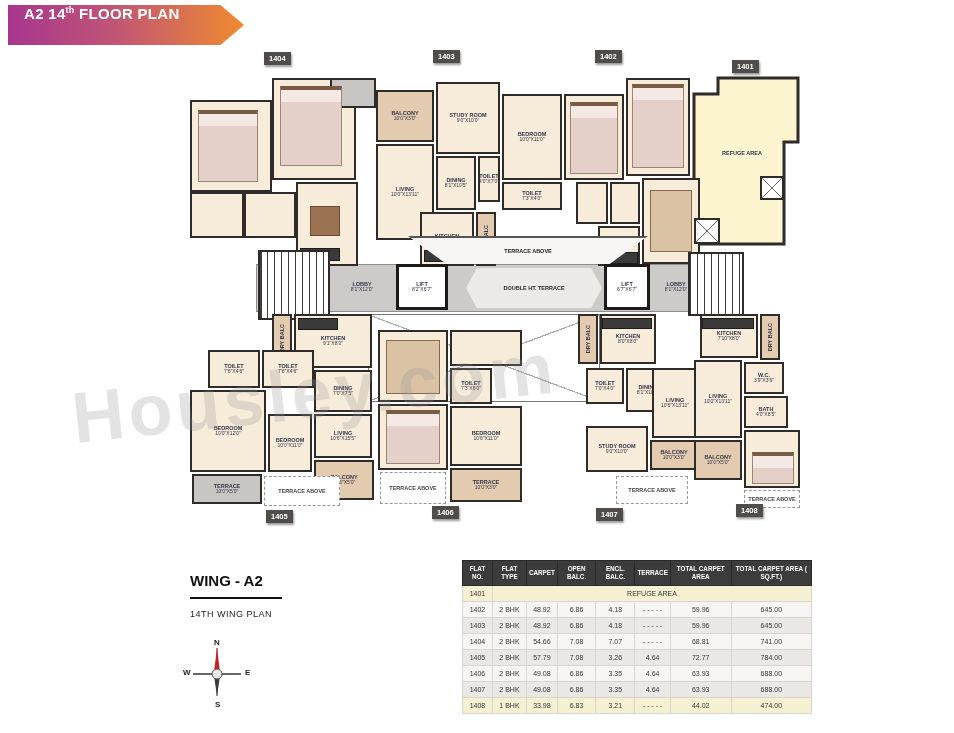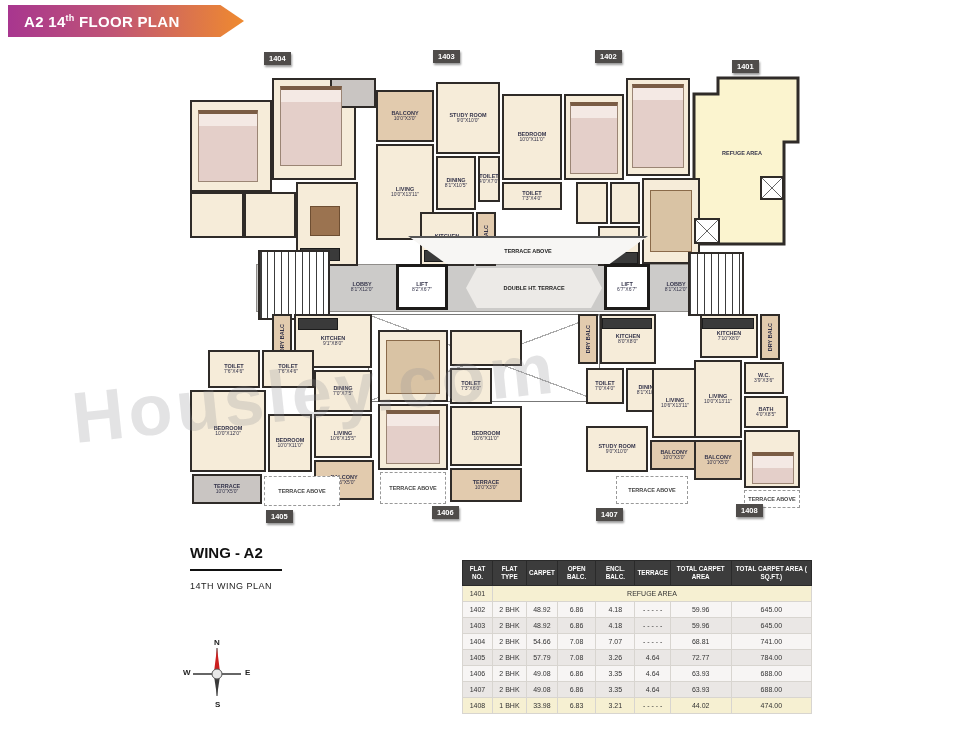--- a/index.html
+++ b/index.html
@@ -1,23 +1,23 @@
 <!DOCTYPE html>
 <html><head>
 <meta charset="utf-8">
 <style>
   html,body{margin:0;padding:0;}
   body{width:954px;height:733px;background:#ffffff;position:relative;overflow:hidden;
        font-family:"Liberation Sans", sans-serif;}
 
   
-  .banner{position:absolute;left:8px;top:5px;width:236px;height:32px;
+  .banner{position:absolute;left:8px;top:5px;width:236px;height:40px;
     background:linear-gradient(90deg,#a8368f 0%,#c05575 45%,#ef8a2f 100%);
     clip-path:polygon(0 0,90% 0,100% 50%,90% 100%,0 100%);
-    display:flex;align-items:center;padding-left:16px;box-sizing:border-box;
+    display:flex;padding-left:16px;box-sizing:border-box;
     filter:drop-shadow(3px 4px 3px rgba(60,60,60,.55));}
   .banner .t{color:#fff;font-weight:bold;font-size:15px;letter-spacing:.3px;}
   .banner sup{font-size:9px;}
 
   
   #plan{position:absolute;left:0;top:0;width:954px;height:733px;}
   .el{position:absolute;box-sizing:border-box;display:flex;flex-direction:column;
       align-items:center;justify-content:center;text-align:center;line-height:1.15;}
   .el .lbl{font-weight:bold;font-size:5.5px;color:#33334a;}
   .el .dims{font-size:5px;color:#33334a;}
@@ -49,21 +49,21 @@
   .vert .lbl,.vert .dims{writing-mode:vertical-rl;transform:rotate(180deg);}
   .badge{position:absolute;background:#4f4c4a;color:#fff;font-weight:bold;font-size:7.5px;
     padding:2px 5px;box-shadow:1px 2px 2px rgba(0,0,0,.4);}
 
   
   .watermark{position:absolute;left:70px;top:330px;width:900px;font-weight:bold;
     font-size:72px;color:rgba(145,145,150,.26);transform:rotate(-6deg);
     letter-spacing:4px;pointer-events:none;z-index:40;}
 
   
-  .wing{position:absolute;left:190px;top:544px;}
+  .wing{position:absolute;left:190px;top:572px;}
   .wing h2{margin:0;font-size:15px;font-weight:bold;color:#111;
     border-bottom:2px solid #111;padding-bottom:8px;width:92px;}
   .wing .sub{margin-top:10px;font-size:9px;color:#222;letter-spacing:.5px;}
   .compass{position:absolute;left:183px;top:638px;width:68px;height:72px;}
   .compass span{position:absolute;font-size:8px;font-weight:bold;color:#222;}
   .compass .n{left:31px;top:0;} .compass .s{left:32px;top:62px;}
   .compass .w{left:0;top:30px;} .compass .e{left:62px;top:30px;}
 
   
   .area-table{position:absolute;left:462px;top:560px;width:350px;border-collapse:collapse;

